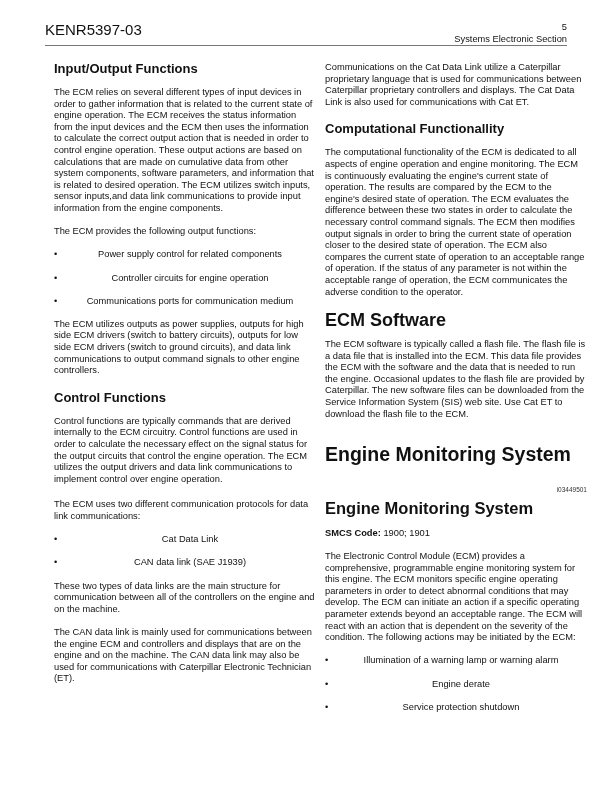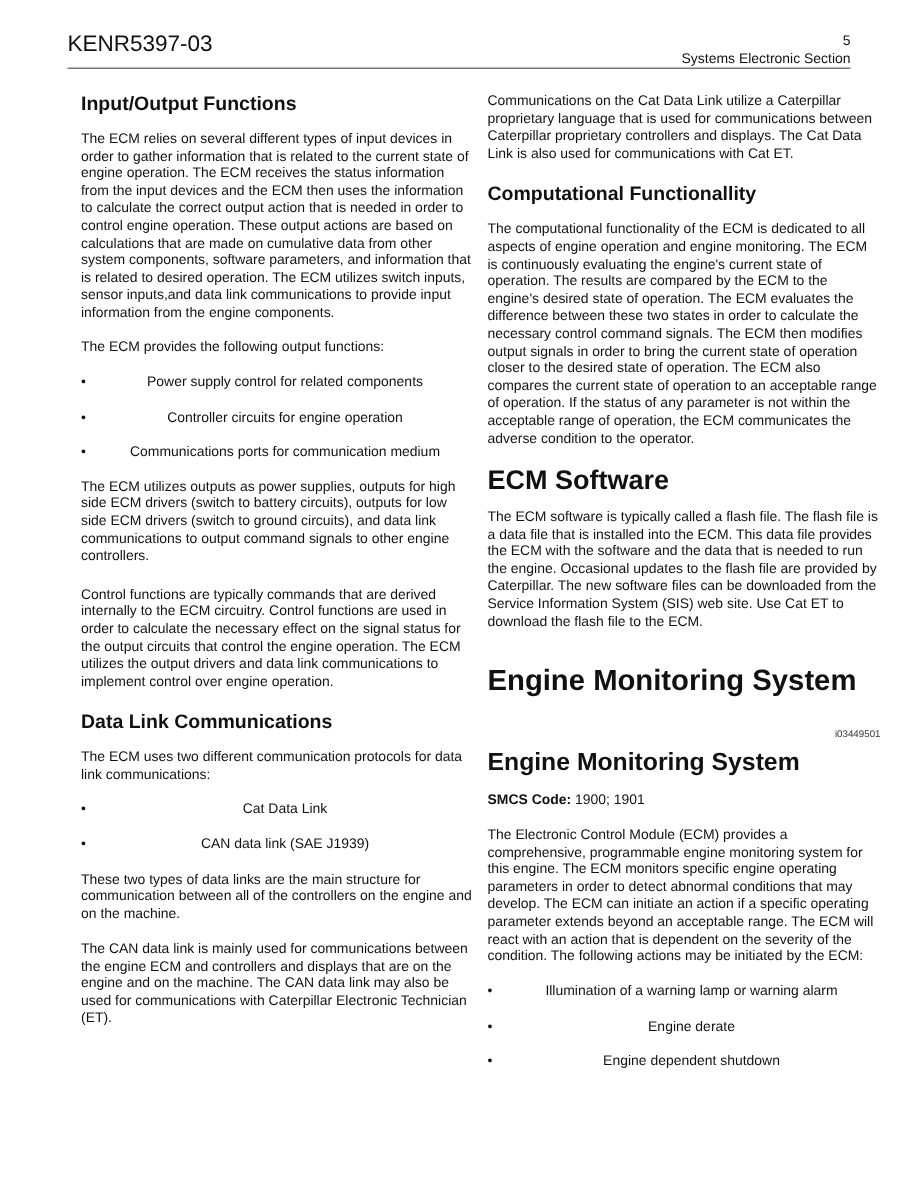--- a/index.html
+++ b/index.html
@@ -35,23 +35,23 @@
   <h2>Input/Output Functions</h2>
   <p>The ECM relies on several different types of input devices in order to gather information that is related to the current state of engine operation. The ECM receives the status information from the input devices and the ECM then uses the information to calculate the correct output action that is needed in order to control engine operation. These output actions are based on calculations that are made on cumulative data from other system components, software parameters, and information that is related to desired operation. The ECM utilizes switch inputs, sensor inputs,and data link communications to provide input information from the engine components.</p>
   <p>The ECM provides the following output functions:</p>
   <ul>
     <li>Power supply control for related components</li>
     <li>Controller circuits for engine operation</li>
     <li>Communications ports for communication medium</li>
   </ul>
   <p style="margin-bottom:14px">The ECM utilizes outputs as power supplies, outputs for high side ECM drivers (switch to battery circuits), outputs for low side ECM drivers (switch to ground circuits), and data link communications to output command signals to other engine controllers.</p>
 
+  <h2>Control Functions</h2>
   <p style="margin-bottom:14px">Control functions are typically commands that are derived internally to the ECM circuitry. Control functions are used in order to calculate the necessary effect on the signal status for the output circuits that control the engine operation. The ECM utilizes the output drivers and data link communications to implement control over engine operation.</p>
 
-  <h2>Data Link Communications</h2>
   <p>The ECM uses two different communication protocols for data link communications:</p>
   <ul>
     <li>Cat Data Link</li>
     <li>CAN data link (SAE J1939)</li>
   </ul>
   <p>These two types of data links are the main structure for communication between all of the controllers on the engine and on the machine.</p>
   <p>The CAN data link is mainly used for communications between the engine ECM and controllers and displays that are on the engine and on the machine. The CAN data link may also be used for communications with Caterpillar Electronic Technician (ET).</p>
 </div>
 
 <div class="col col-right">
@@ -66,15 +66,15 @@
   <h1>Engine Monitoring System</h1>
   <div class="docid">i03449501</div>
   <h2 class="big" style="font-size:16.5px; line-height:19px; margin-bottom:10px">Engine Monitoring System</h2>
   <p>
     <span class="smcs-label">SMCS Code:</span><span> 1900; 1901</span>
   </p>
   <p>The Electronic Control Module (ECM) provides a comprehensive, programmable engine monitoring system for this engine. The ECM monitors specific engine operating parameters in order to detect abnormal conditions that may develop. The ECM can initiate an action if a specific operating parameter extends beyond an acceptable range. The ECM will react with an action that is dependent on the severity of the condition. The following actions may be initiated by the ECM:</p>
   <ul>
     <li>Illumination of a warning lamp or warning alarm</li>
     <li>Engine derate</li>
-    <li>Engine dependent shutdown</li>
+    <li>Service protection shutdown</li>
   </ul>
 </div>
 
 </body></html>

